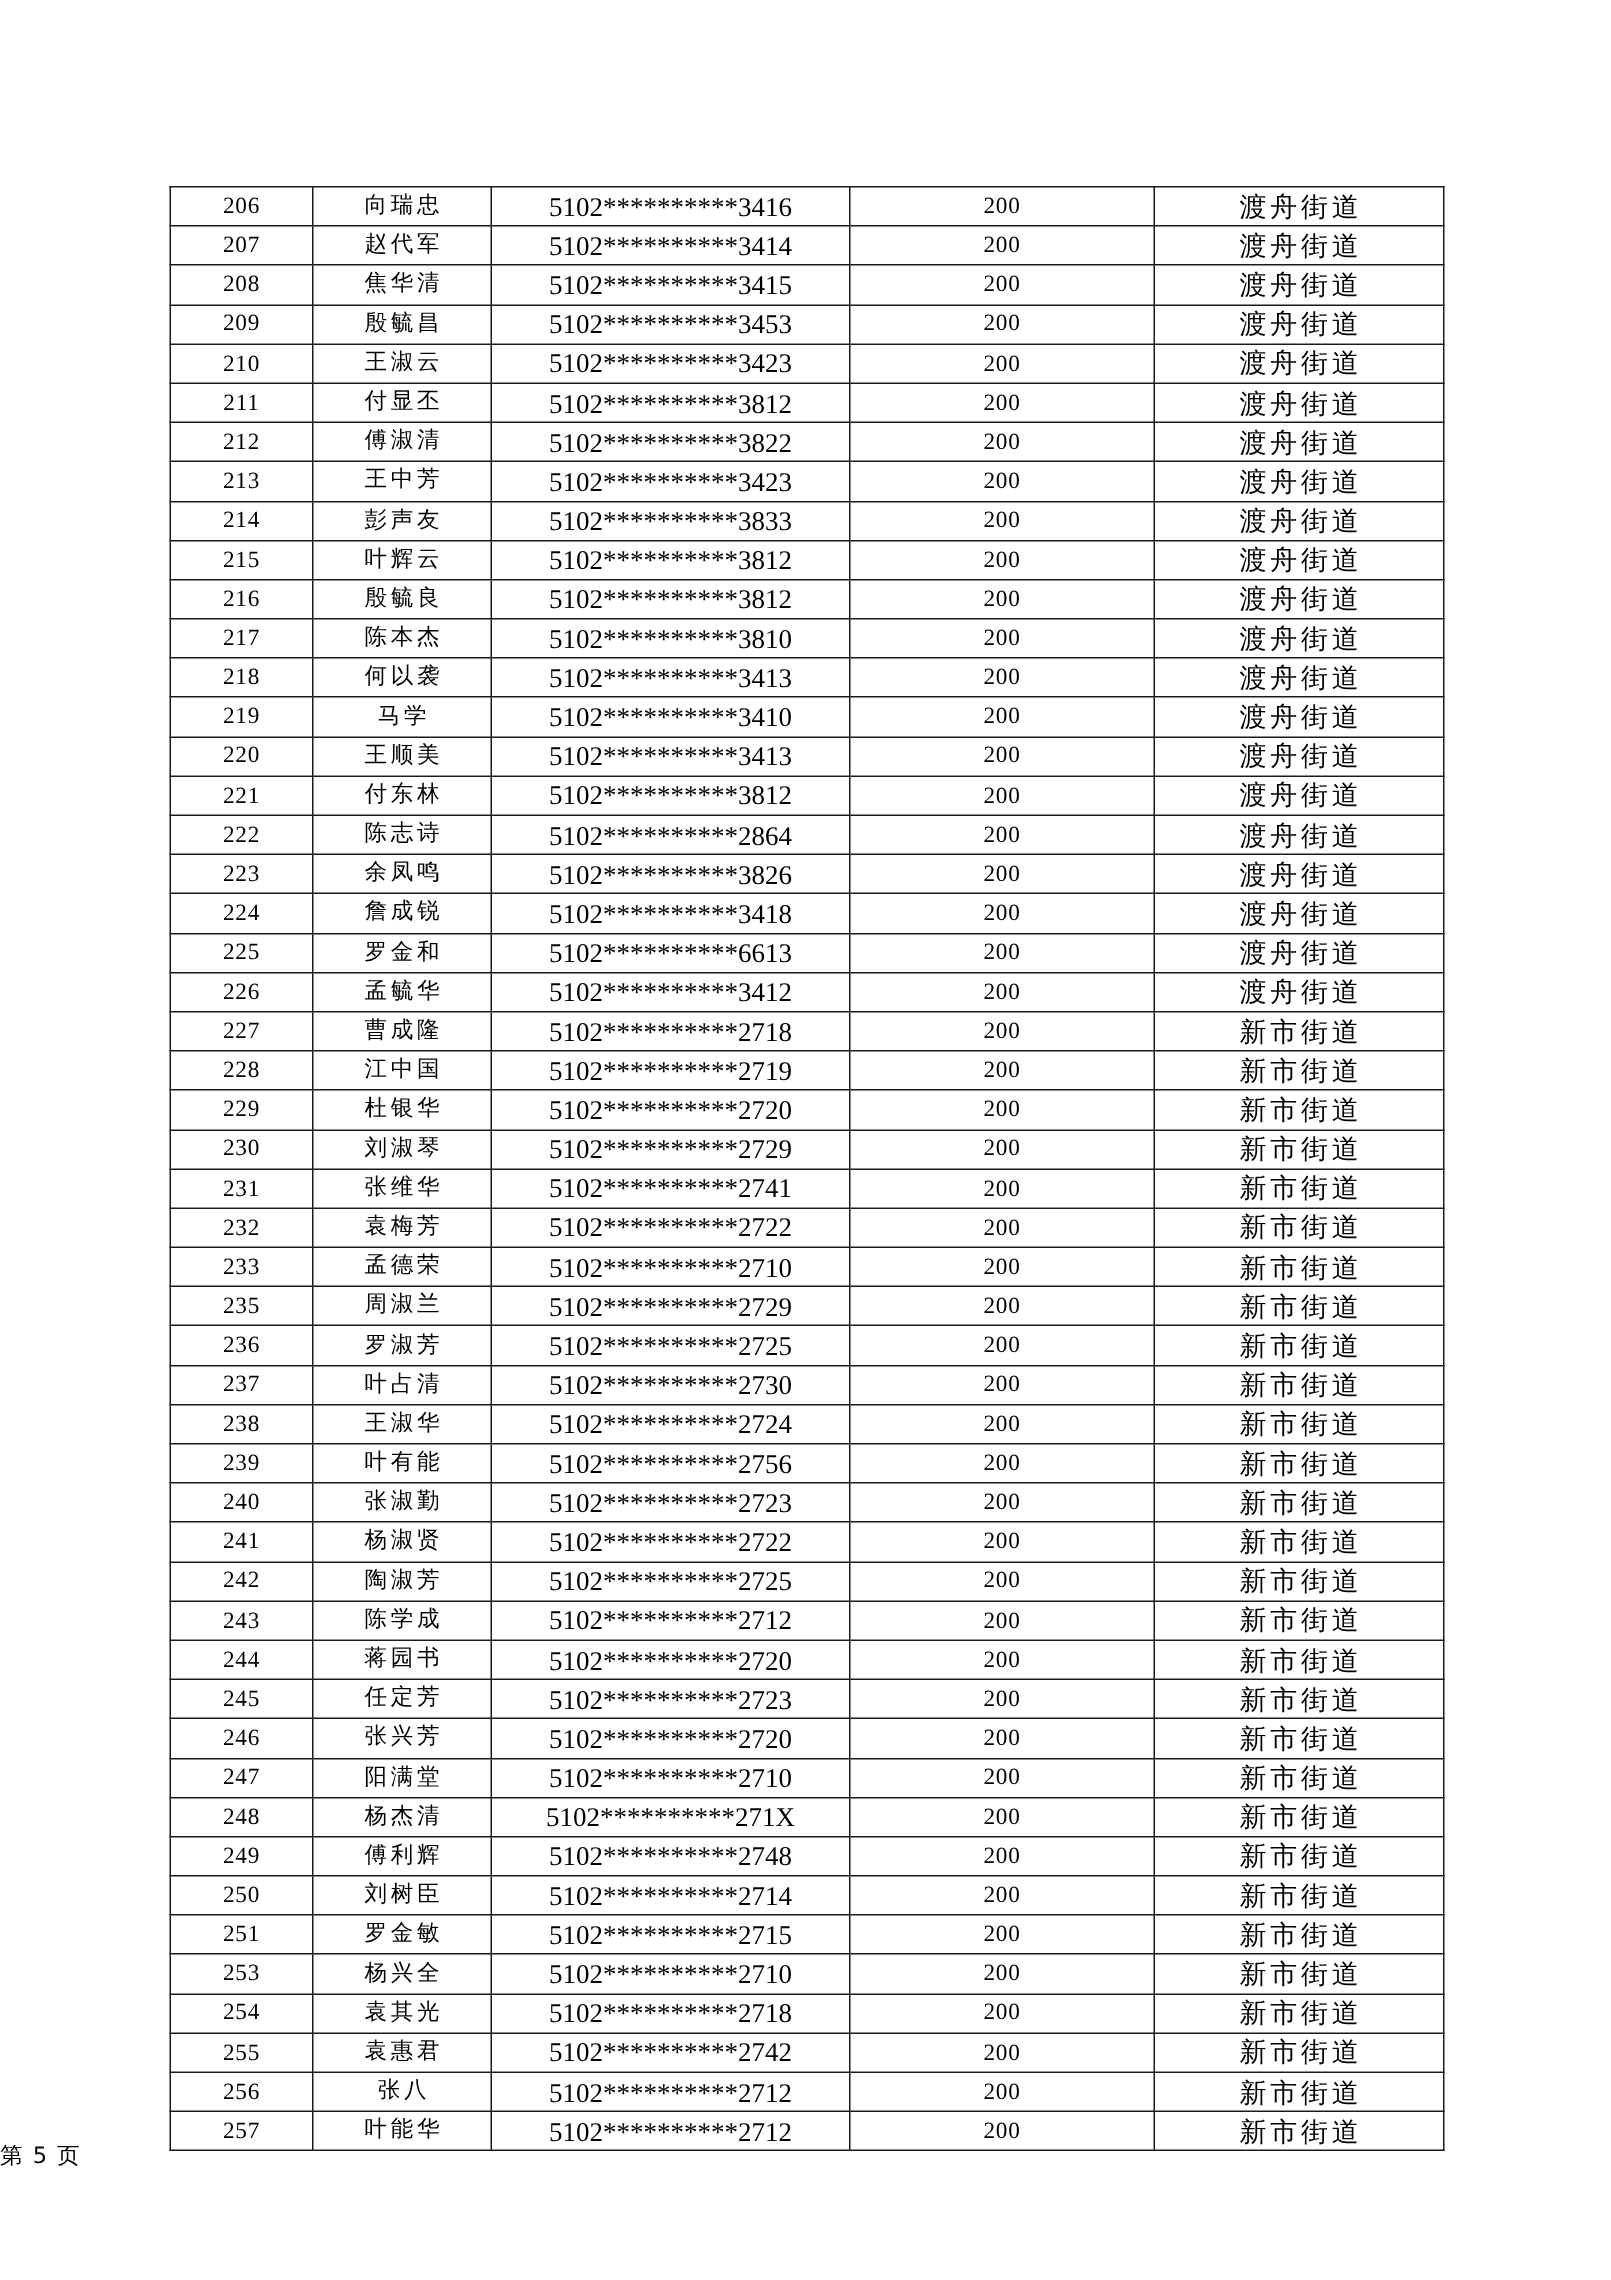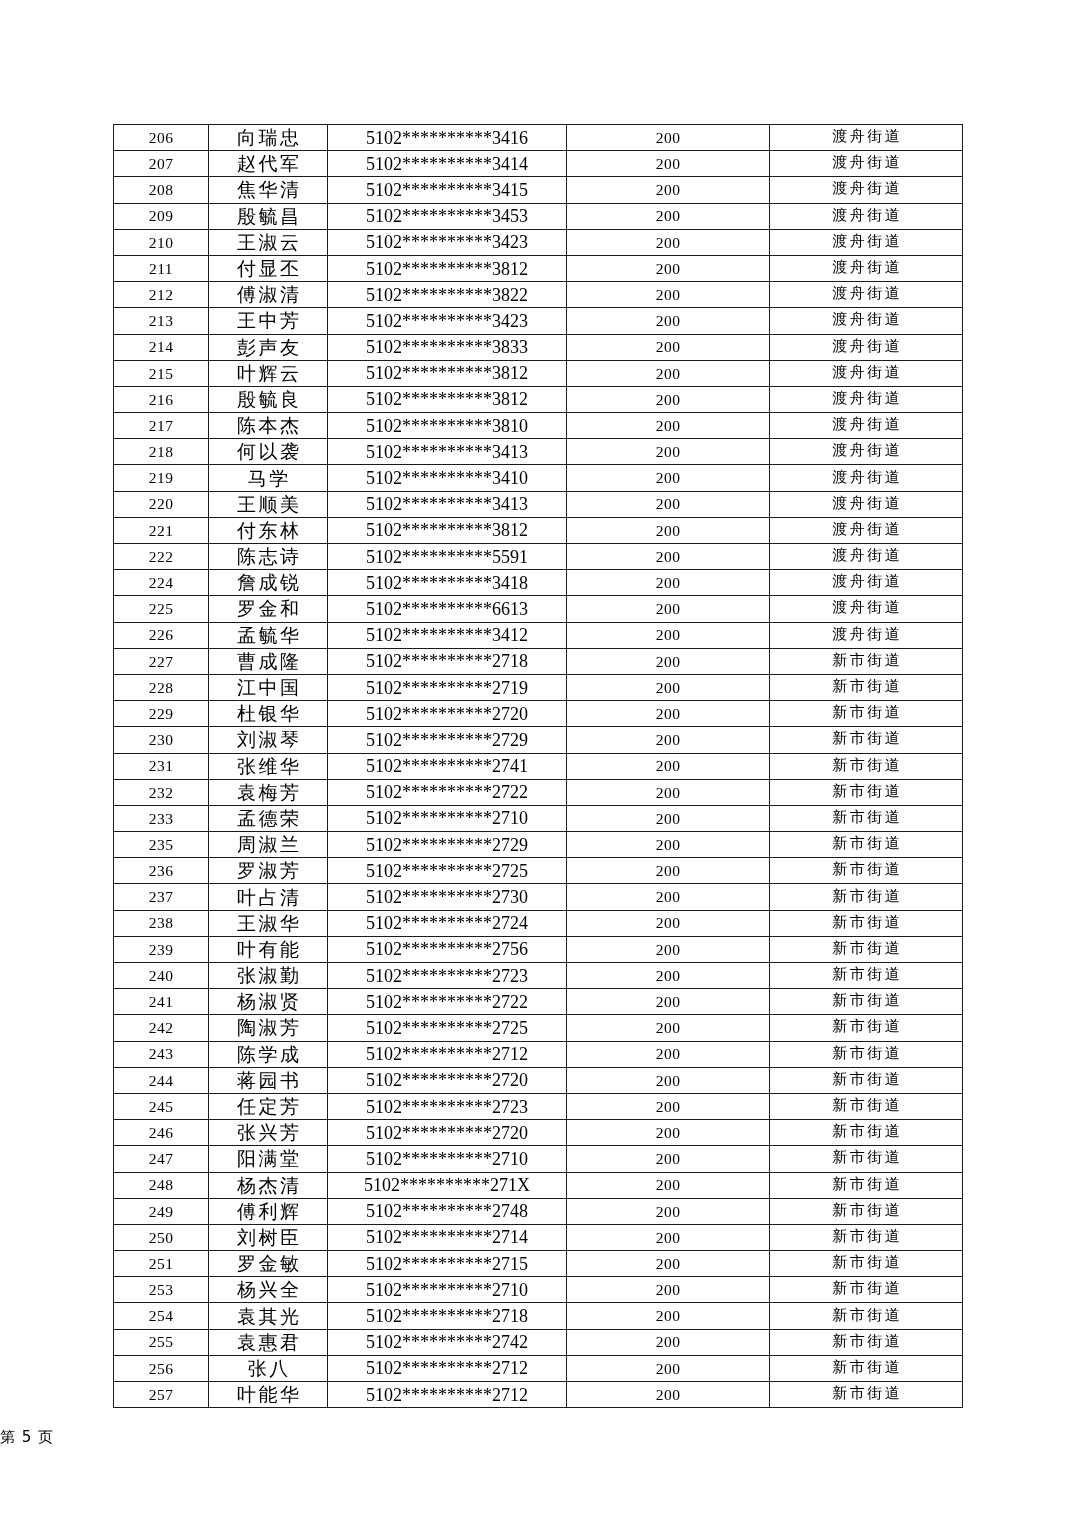--- a/index.html
+++ b/index.html
@@ -48,37 +48,37 @@
     vertical-align: middle;
     line-height: 1.0;
     white-space: nowrap;
     overflow: hidden;
   }
   td.idx {
     font-family: "Liberation Serif", "DejaVu Serif", serif;
     letter-spacing: 0.5px;
   }
   td.name {
-    font-family: Liberation Sans, sans-serif;
-    font-size: 19px;
+    font-family: Liberation Serif, serif;
+    font-size: 15px;
     letter-spacing: 2.5px;
     text-indent: 2.5px;
   }
   td.idnum {
     font-family: "Liberation Serif", "DejaVu Serif", serif;
     font-size: 18px;
     letter-spacing: 0px;
   }
   td.amt {
     font-family: "Liberation Serif", "DejaVu Serif", serif;
     letter-spacing: 0.5px;
   }
   td.area {
-    font-family: Liberation Mono, monospace;
-    font-size: 15px;
+    font-family: Liberation Serif, serif;
+    font-size: 18px;
     letter-spacing: 2.5px;
     text-indent: 2.5px;
   }
   .footer {
     position: absolute;
     left: 0;
     top: 1428px;
     width: 1074px;
     text-align: left;
     font-family: "DejaVu Sans", "Liberation Sans", sans-serif;
@@ -209,21 +209,28 @@
           <tr>
             <td class="idx">221</td>
             <td class="name">付东林</td>
             <td class="idnum">5102**********3812</td>
             <td class="amt">200</td>
             <td class="area">渡舟街道</td>
           </tr>
           <tr>
             <td class="idx">222</td>
             <td class="name">陈志诗</td>
-            <td class="idnum">5102**********5591</td>
+            <td class="idnum">5102**********2864</td>
+            <td class="amt">200</td>
+            <td class="area">渡舟街道</td>
+          </tr>
+          <tr>
+            <td class="idx">223</td>
+            <td class="name">余凤鸣</td>
+            <td class="idnum">5102**********3826</td>
             <td class="amt">200</td>
             <td class="area">渡舟街道</td>
           </tr>
           <tr>
             <td class="idx">224</td>
             <td class="name">詹成锐</td>
             <td class="idnum">5102**********3418</td>
             <td class="amt">200</td>
             <td class="area">渡舟街道</td>
           </tr>

